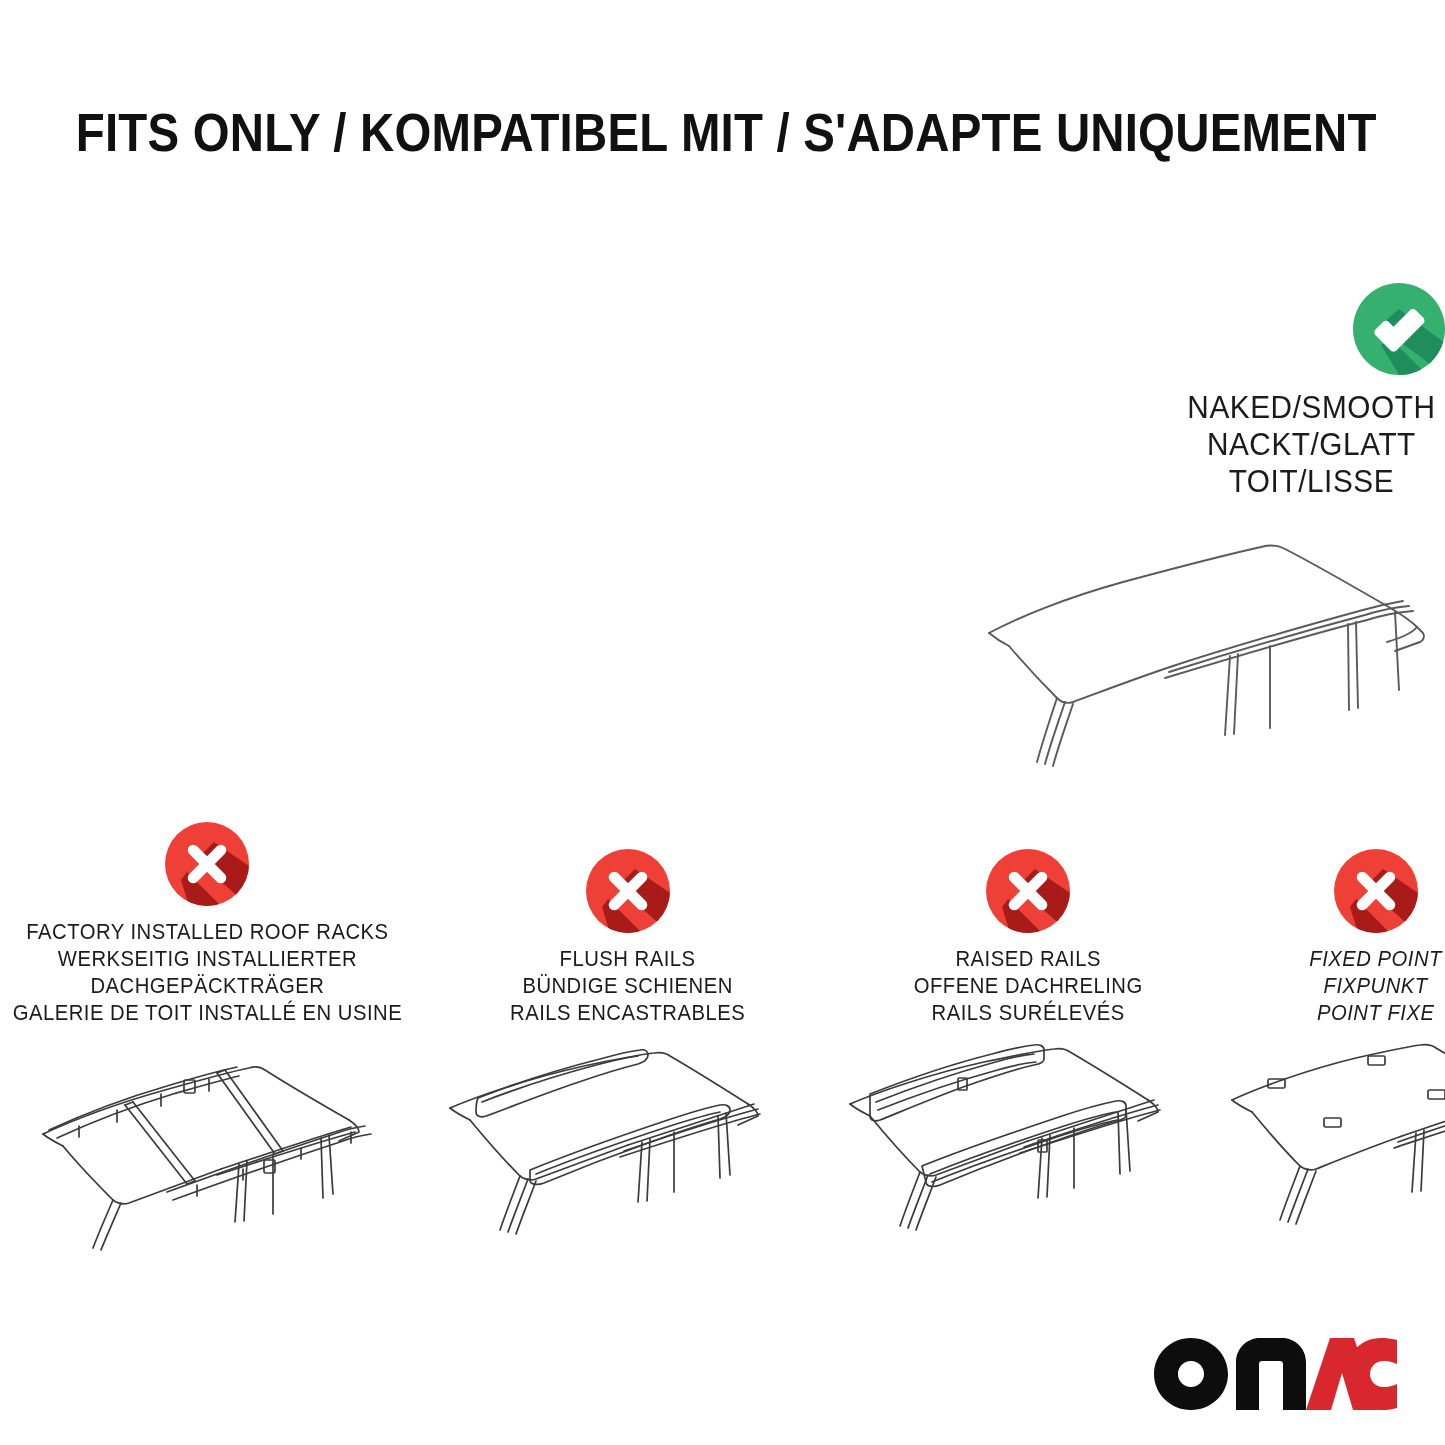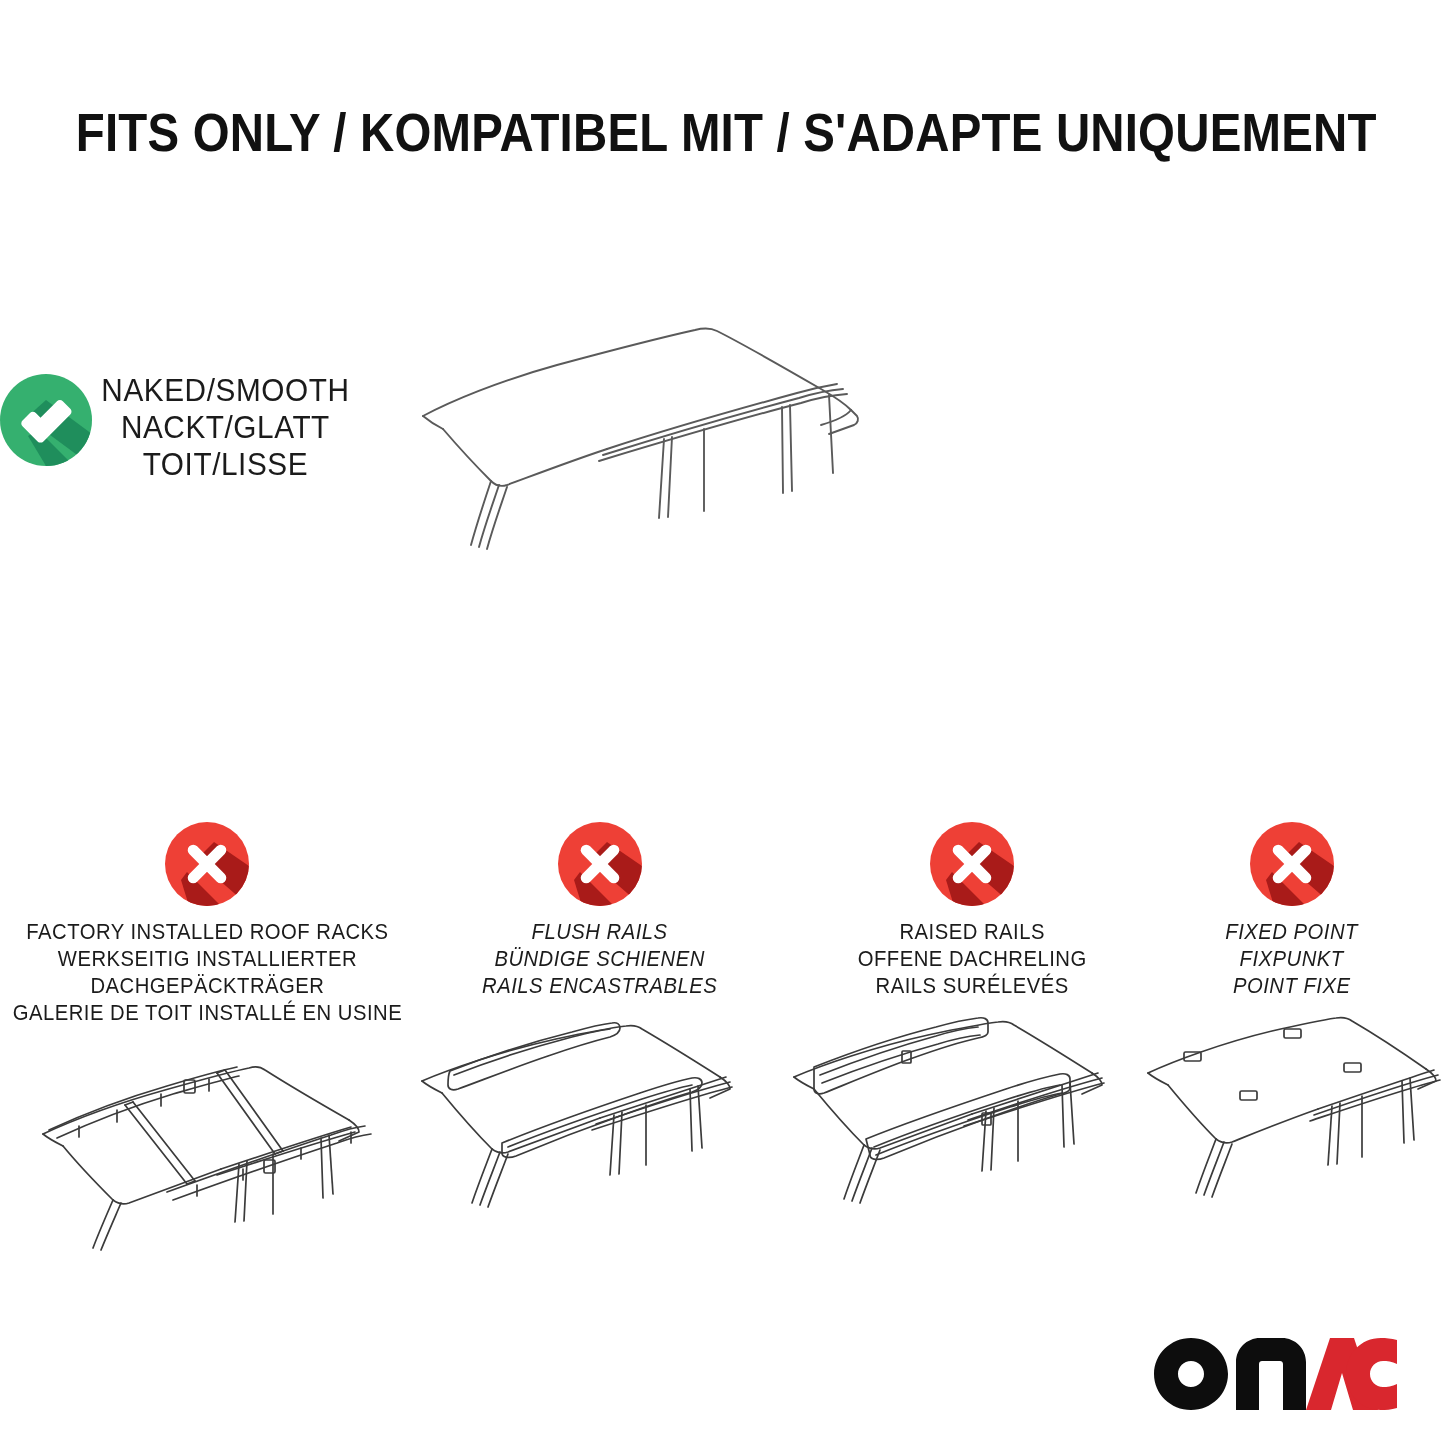--- a/index.html
+++ b/index.html
@@ -39,22 +39,22 @@
     white-space: nowrap;
   }
 
   
   .approved-block {
     position: absolute;
     left: 0;
     top: 283px;
     width: 1445px;
     display: flex;
-    flex-direction: row;
-    align-items: center;
+    flex-direction: column;
+    align-items: flex-end;
   }
   .badge {
     position: relative;
     width: 92px;
     height: 92px;
     border-radius: 50%;
     overflow: hidden;
   }
   .badge.green { background: #35b06f; }
   .badge.red   { background: #ee4036; }
@@ -85,21 +85,22 @@
     margin-top: 20px;
   }
 
   
   .reject-row {
     position: absolute;
     left: 0;
     top: 822px;
     width: 1332px;
     display: flex;
-    align-items: flex-start;
+    align-items: flex-end;
+    gap: 28px;
   }
   .reject-col {
     position: relative;
     display: flex;
     flex-direction: column;
     align-items: center;
   }
   .reject-col .badge { width: 84px; height: 84px; }
   .reject-col .badge .glyph-shadow,
   .reject-col .badge .glyph { width: 84px; height: 84px; }
@@ -116,21 +117,21 @@
     transform: scaleX(0.9);
     transform-origin: 50% 0;
     white-space: nowrap;
   }
   .reject-caption .line { display: block; }
 
   .reject-art { margin-top: 16px; }
 
   
   .col-0 { width: 414px; }
-  .col-1 { width: 382px; font-style: italic; }
+  .col-1 { width: 382px; }
   .col-2 { width: 382px; }
   .col-3 { width: 267px; font-style: italic; }
 
   
   .logo {
     position: absolute;
     right: 48px;
     bottom: 35px;
     line-height: 0;
   }

